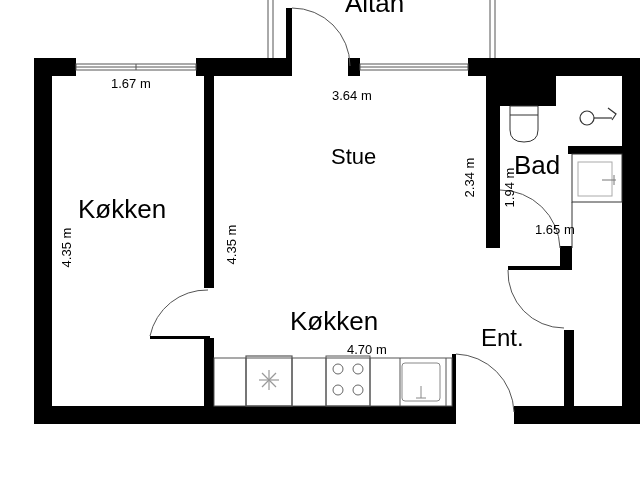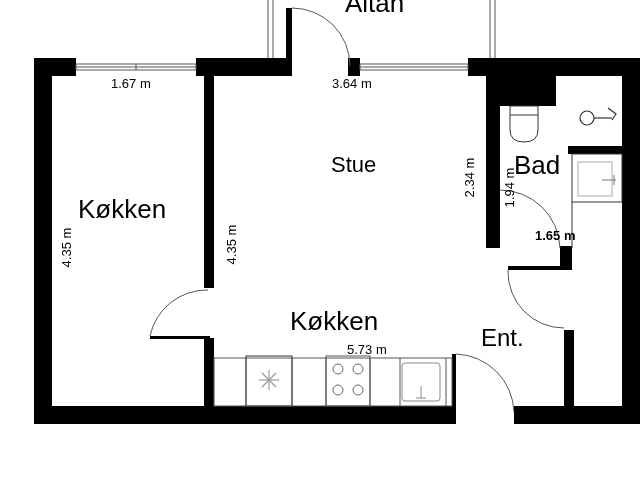--- a/index.html
+++ b/index.html
@@ -113,26 +113,26 @@
   <g fill="none" stroke="#777" stroke-width="1">
     <rect x="572" y="154" width="50" height="48" stroke="#333"></rect>
     <rect x="578" y="162" width="34" height="34" stroke="#aaa"></rect>
     <line x1="602" y1="180" x2="616" y2="180"></line>
     <line x1="614" y1="175" x2="614" y2="185"></line>
     <line x1="572" y1="202" x2="572" y2="248" stroke="#333"></line>
   </g>
 </svg>
 
 <div class="room-label" style="left:345px; top:-12px; font-size:26px;">Altan</div>
-<div class="room-label" style="left:331px; top:152px; font-size:22px;text-align:center;">Stue</div>
+<div class="room-label" style="left:331px; top:144px; font-size:22px;text-align:center;">Stue</div>
 <div class="room-label" style="left:78px; top:194px; font-size:26px;">Køkken</div>
 <div class="room-label" style="left:514px; top:150px; font-size:26px;">Bad</div>
 <div class="room-label" style="left:290px; top:306px; font-size:26px;">Køkken</div>
 <div class="room-label" style="left:481px; top:324px; font-size:24px;">Ent.</div>
 
 <div class="dim" style="left:111px; top:76px;">1.67 m</div>
-<div class="dim" style="left:332px; top:76px;text-align:center;">3.64 m</div>
+<div class="dim" style="left:332px; top:88px;text-align:center;">3.64 m</div>
 <div class="dim rot" style="left:41px; top:240px; width:50px; text-align:center;">4.35 m</div>
 <div class="dim rot" style="left:206px; top:237px; width:50px; text-align:center;">4.35 m</div>
 <div class="dim rot" style="left:444px; top:170px; width:50px; text-align:center;">2.34 m</div>
 <div class="dim rot" style="left:484px; top:180px; width:50px; text-align:center;">1.94 m</div>
-<div class="dim" style="left:535px; top:228px;font-weight:bold;">1.65 m</div>
-<div class="dim" style="left:347px; top:342px;">5.73 m</div>
+<div class="dim" style="left:535px; top:222px;">1.65 m</div>
+<div class="dim" style="left:347px; top:342px;">4.70 m</div>
 
 </body></html>

